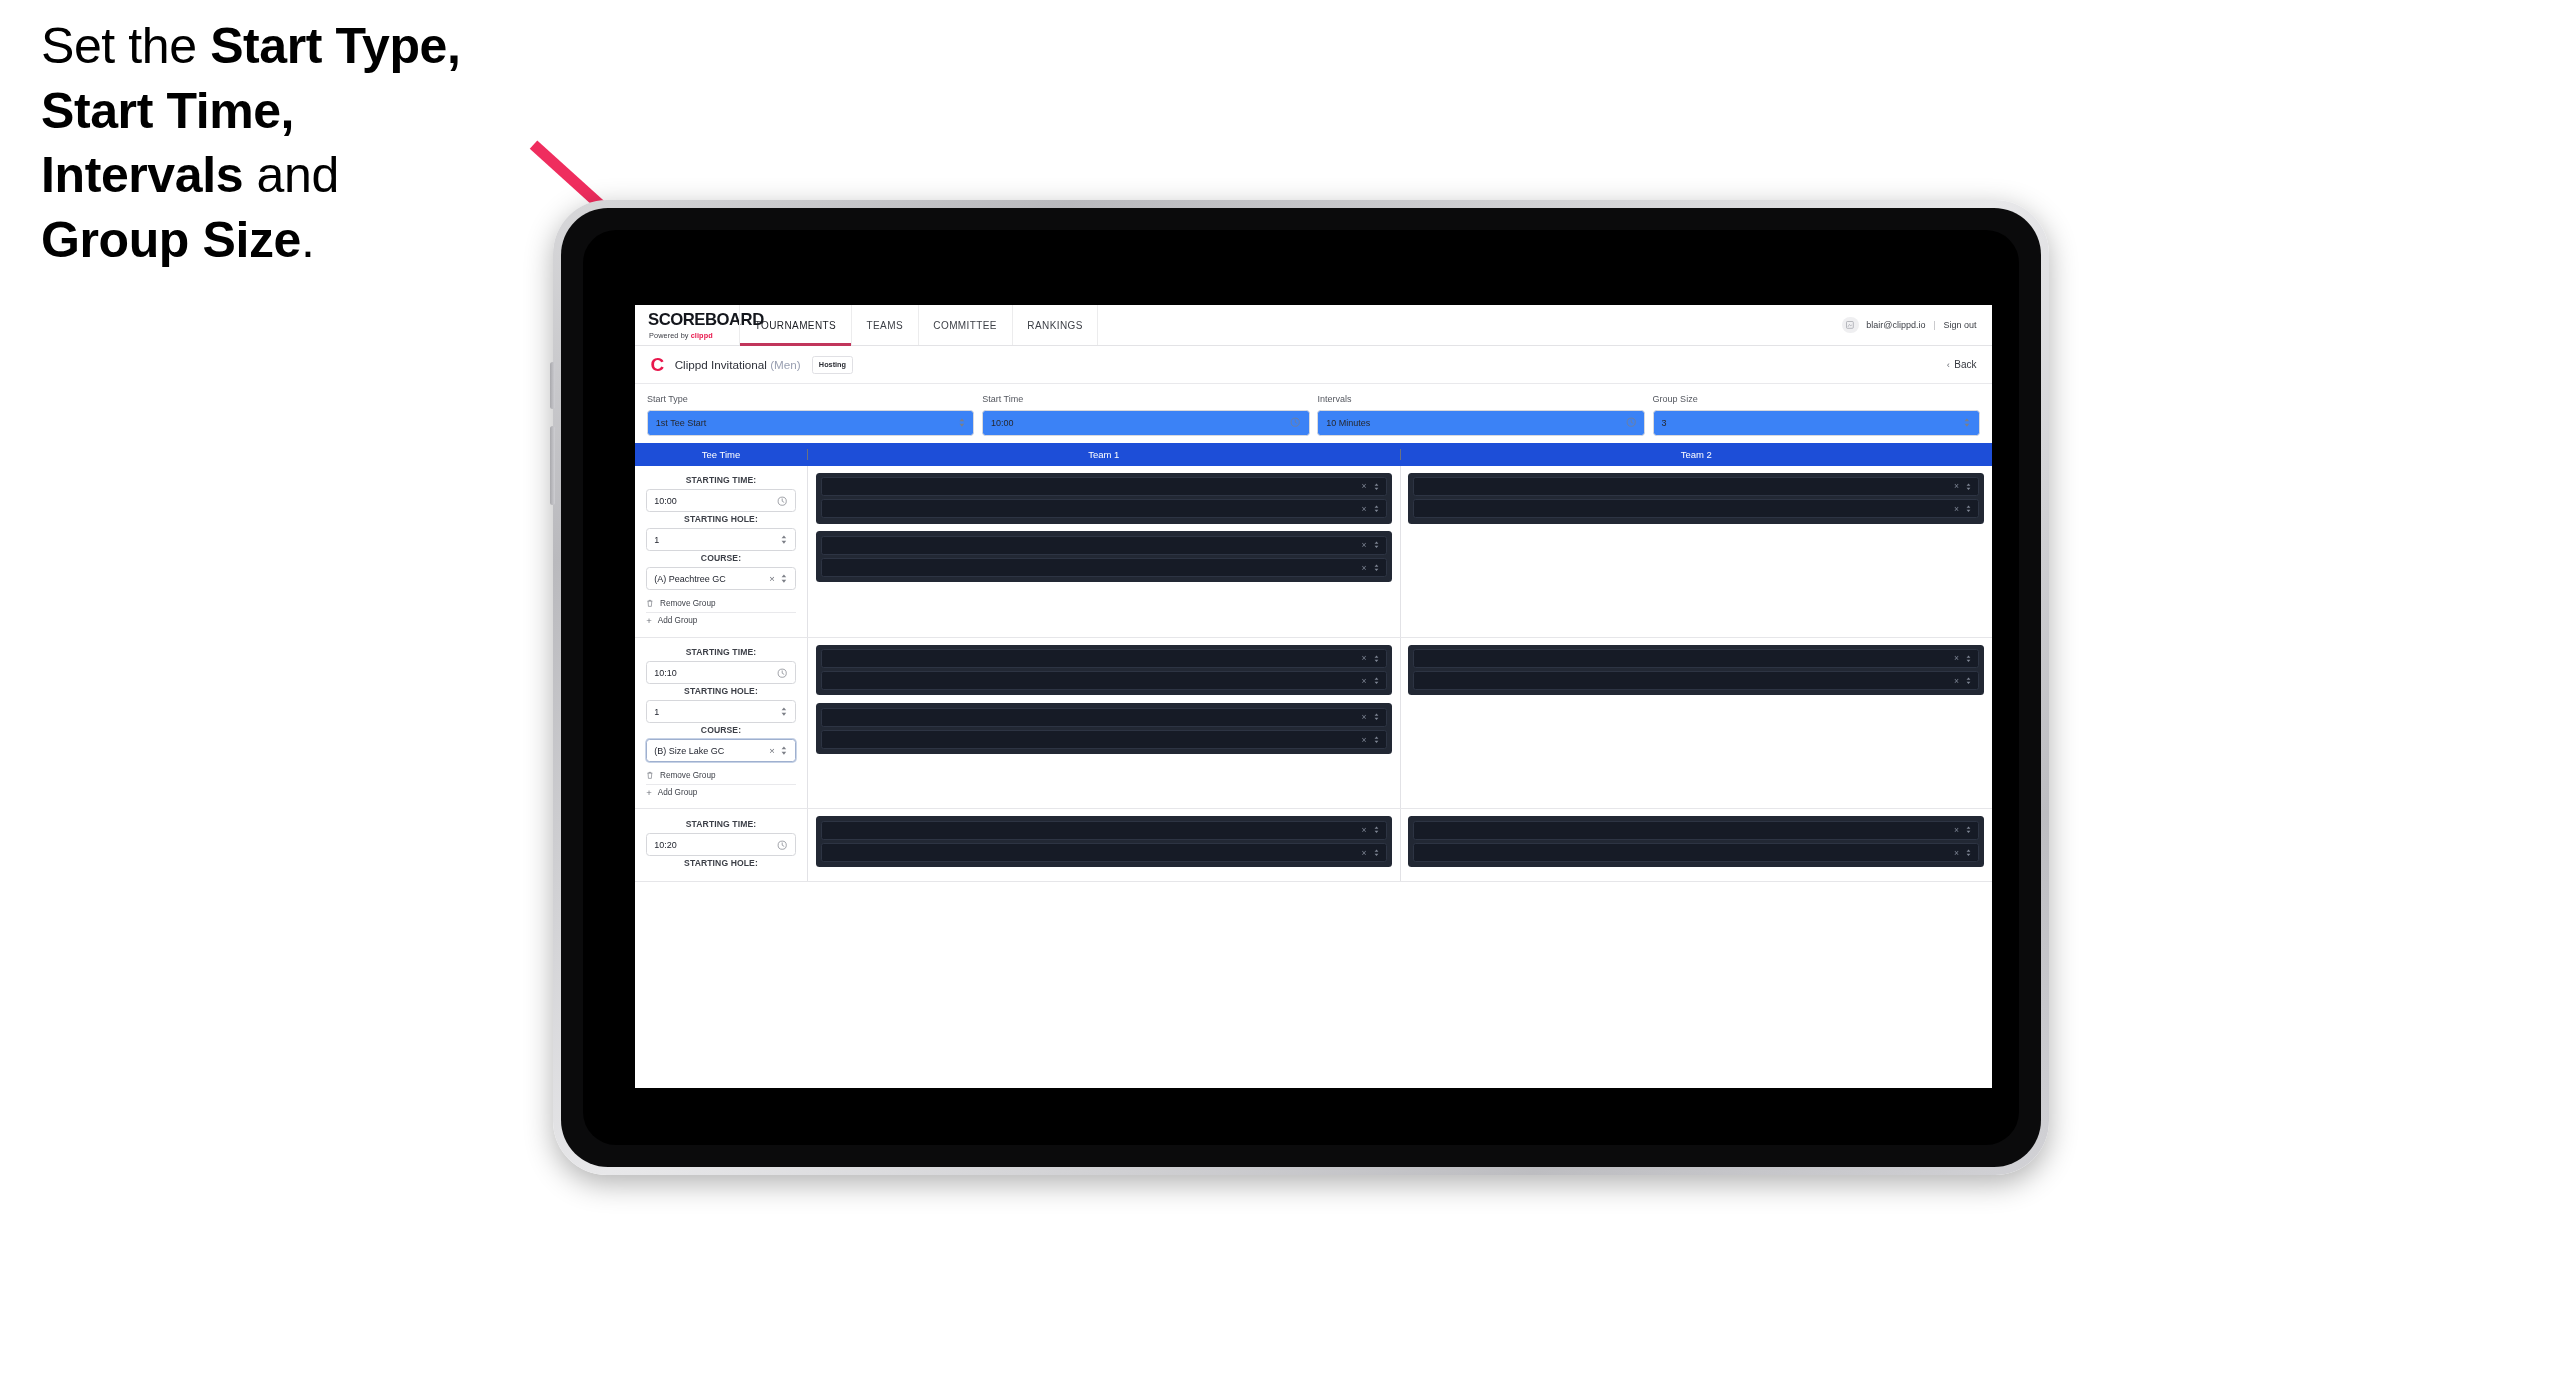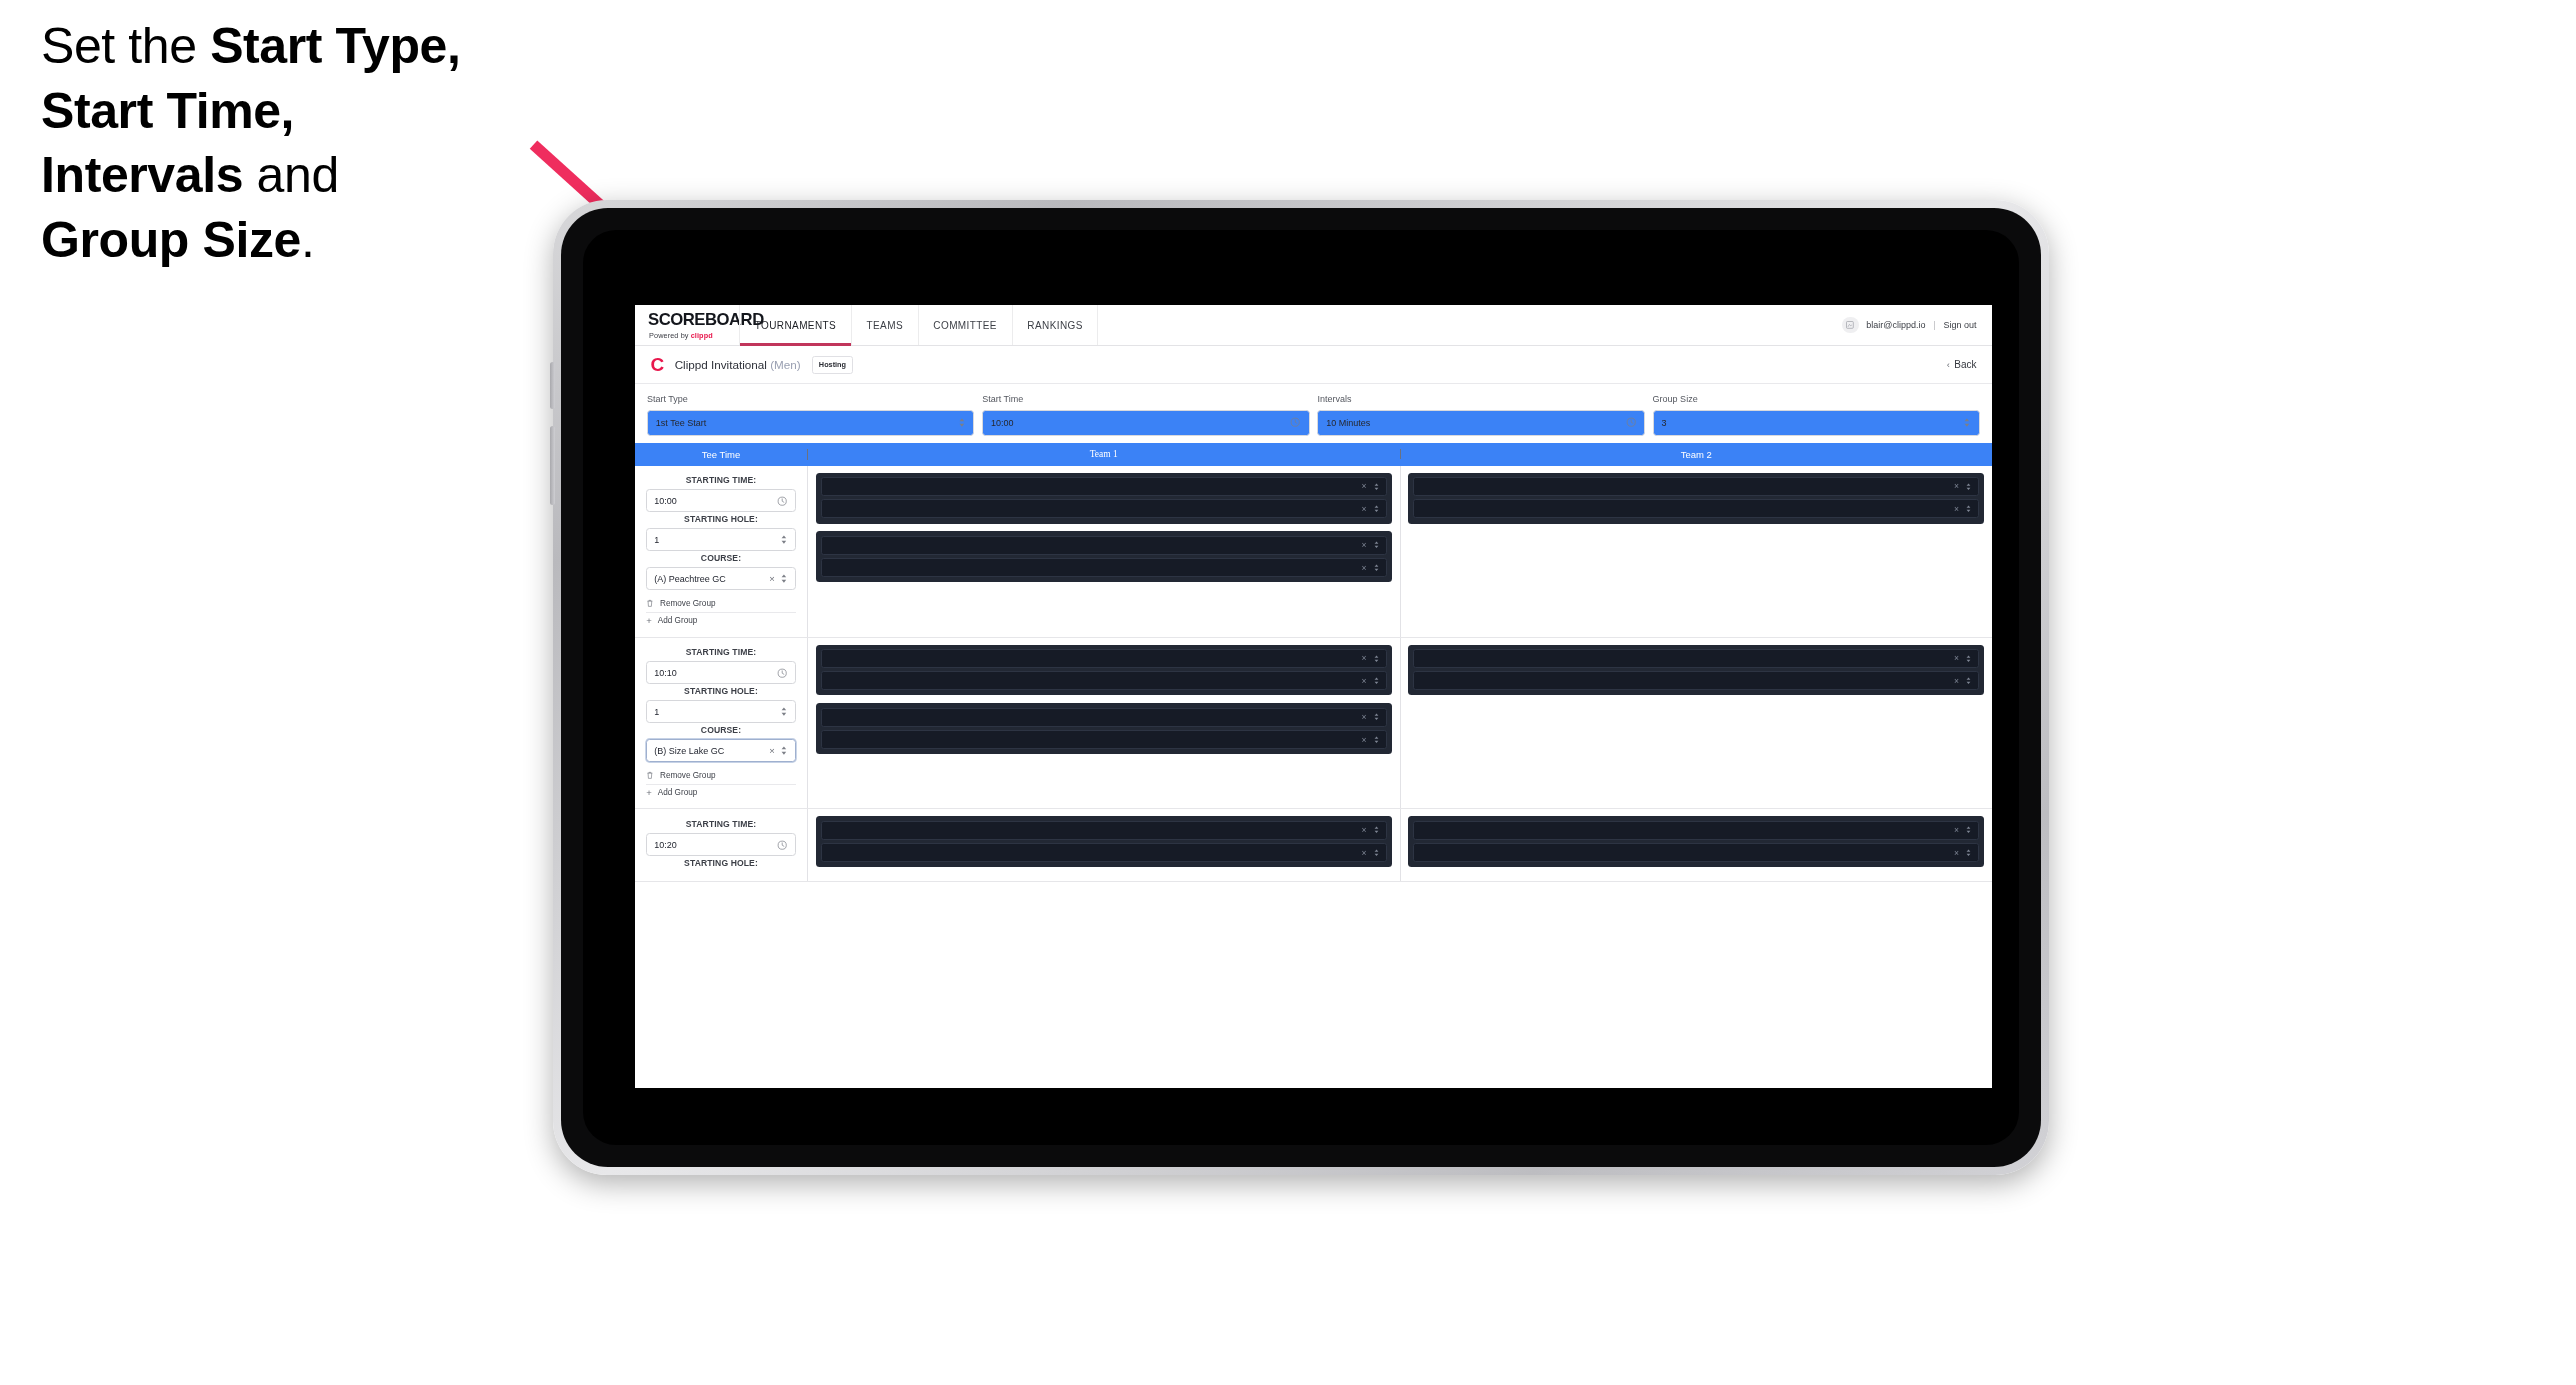--- a/index.html
+++ b/index.html
@@ -94,24 +94,24 @@
   .settings { display:flex; gap:7.8px; padding: 10.4px 12px 7px 12px; background:#fff; }
   .field { flex:1; min-width:0; }
   .field-label { font-size:9px; color:#54575f; margin-bottom:5.2px; }
   .ctrl { height: 26px; border:0.9px solid #d8d9dd; border-radius:3.5px; background:#3b82f6;
           display:flex; align-items:center; padding: 0 7.8px; font-size:9px; color:#26282f;gap:16px; }
   .ctrl .val { flex:1; min-width:0; overflow:hidden; white-space:nowrap; }
   .ic { color:#7c7f87; display:flex; align-items:center; }
   .ic svg { display:block; }
 
   
-  .thead { display:flex; background:#3b82f6; height: 23px; align-items:center; }
+  .thead { display:flex; background:#1d4ed8; height: 23px; align-items:center; }
   .th { color:#fff; font-size:9.5px; text-align:center; }
   .th.tee { width: 173px; border-right: 0.9px solid #6b7180; }
-  .th.t1 { flex:1; border-right: 0.9px solid #6b7180; font-family: Liberation Serif, serif; }
+  .th.t1 { flex:1; border-right: 0.9px solid #6b7180; }
   .th.t2 { flex:1; }
 
   .tbody { height: 620px; overflow:hidden; position:relative; background:#fff; }
   .trow { display:flex; border-bottom: 0.9px solid #e6e6e9; }
   .cell-tee { width: 173px; border-right: 0.9px solid #e2e2e6; padding: 7.8px 11.2px 8.6px 11.2px; }
   .cell-team { flex:1; padding: 7px 7.8px 8.6px 7.8px; }
   .cell-team.left { border-right: 0.9px solid #e2e2e6; }
 
   .sub-label { text-align:center; font-size:8.6px; font-weight:700; color:#3c3f47; letter-spacing:0.1px; margin: 1.7px 0 4.3px; }
   .mini { height:23px; border:0.9px solid #d6d7db; border-radius:3.5px; background:#fff;

